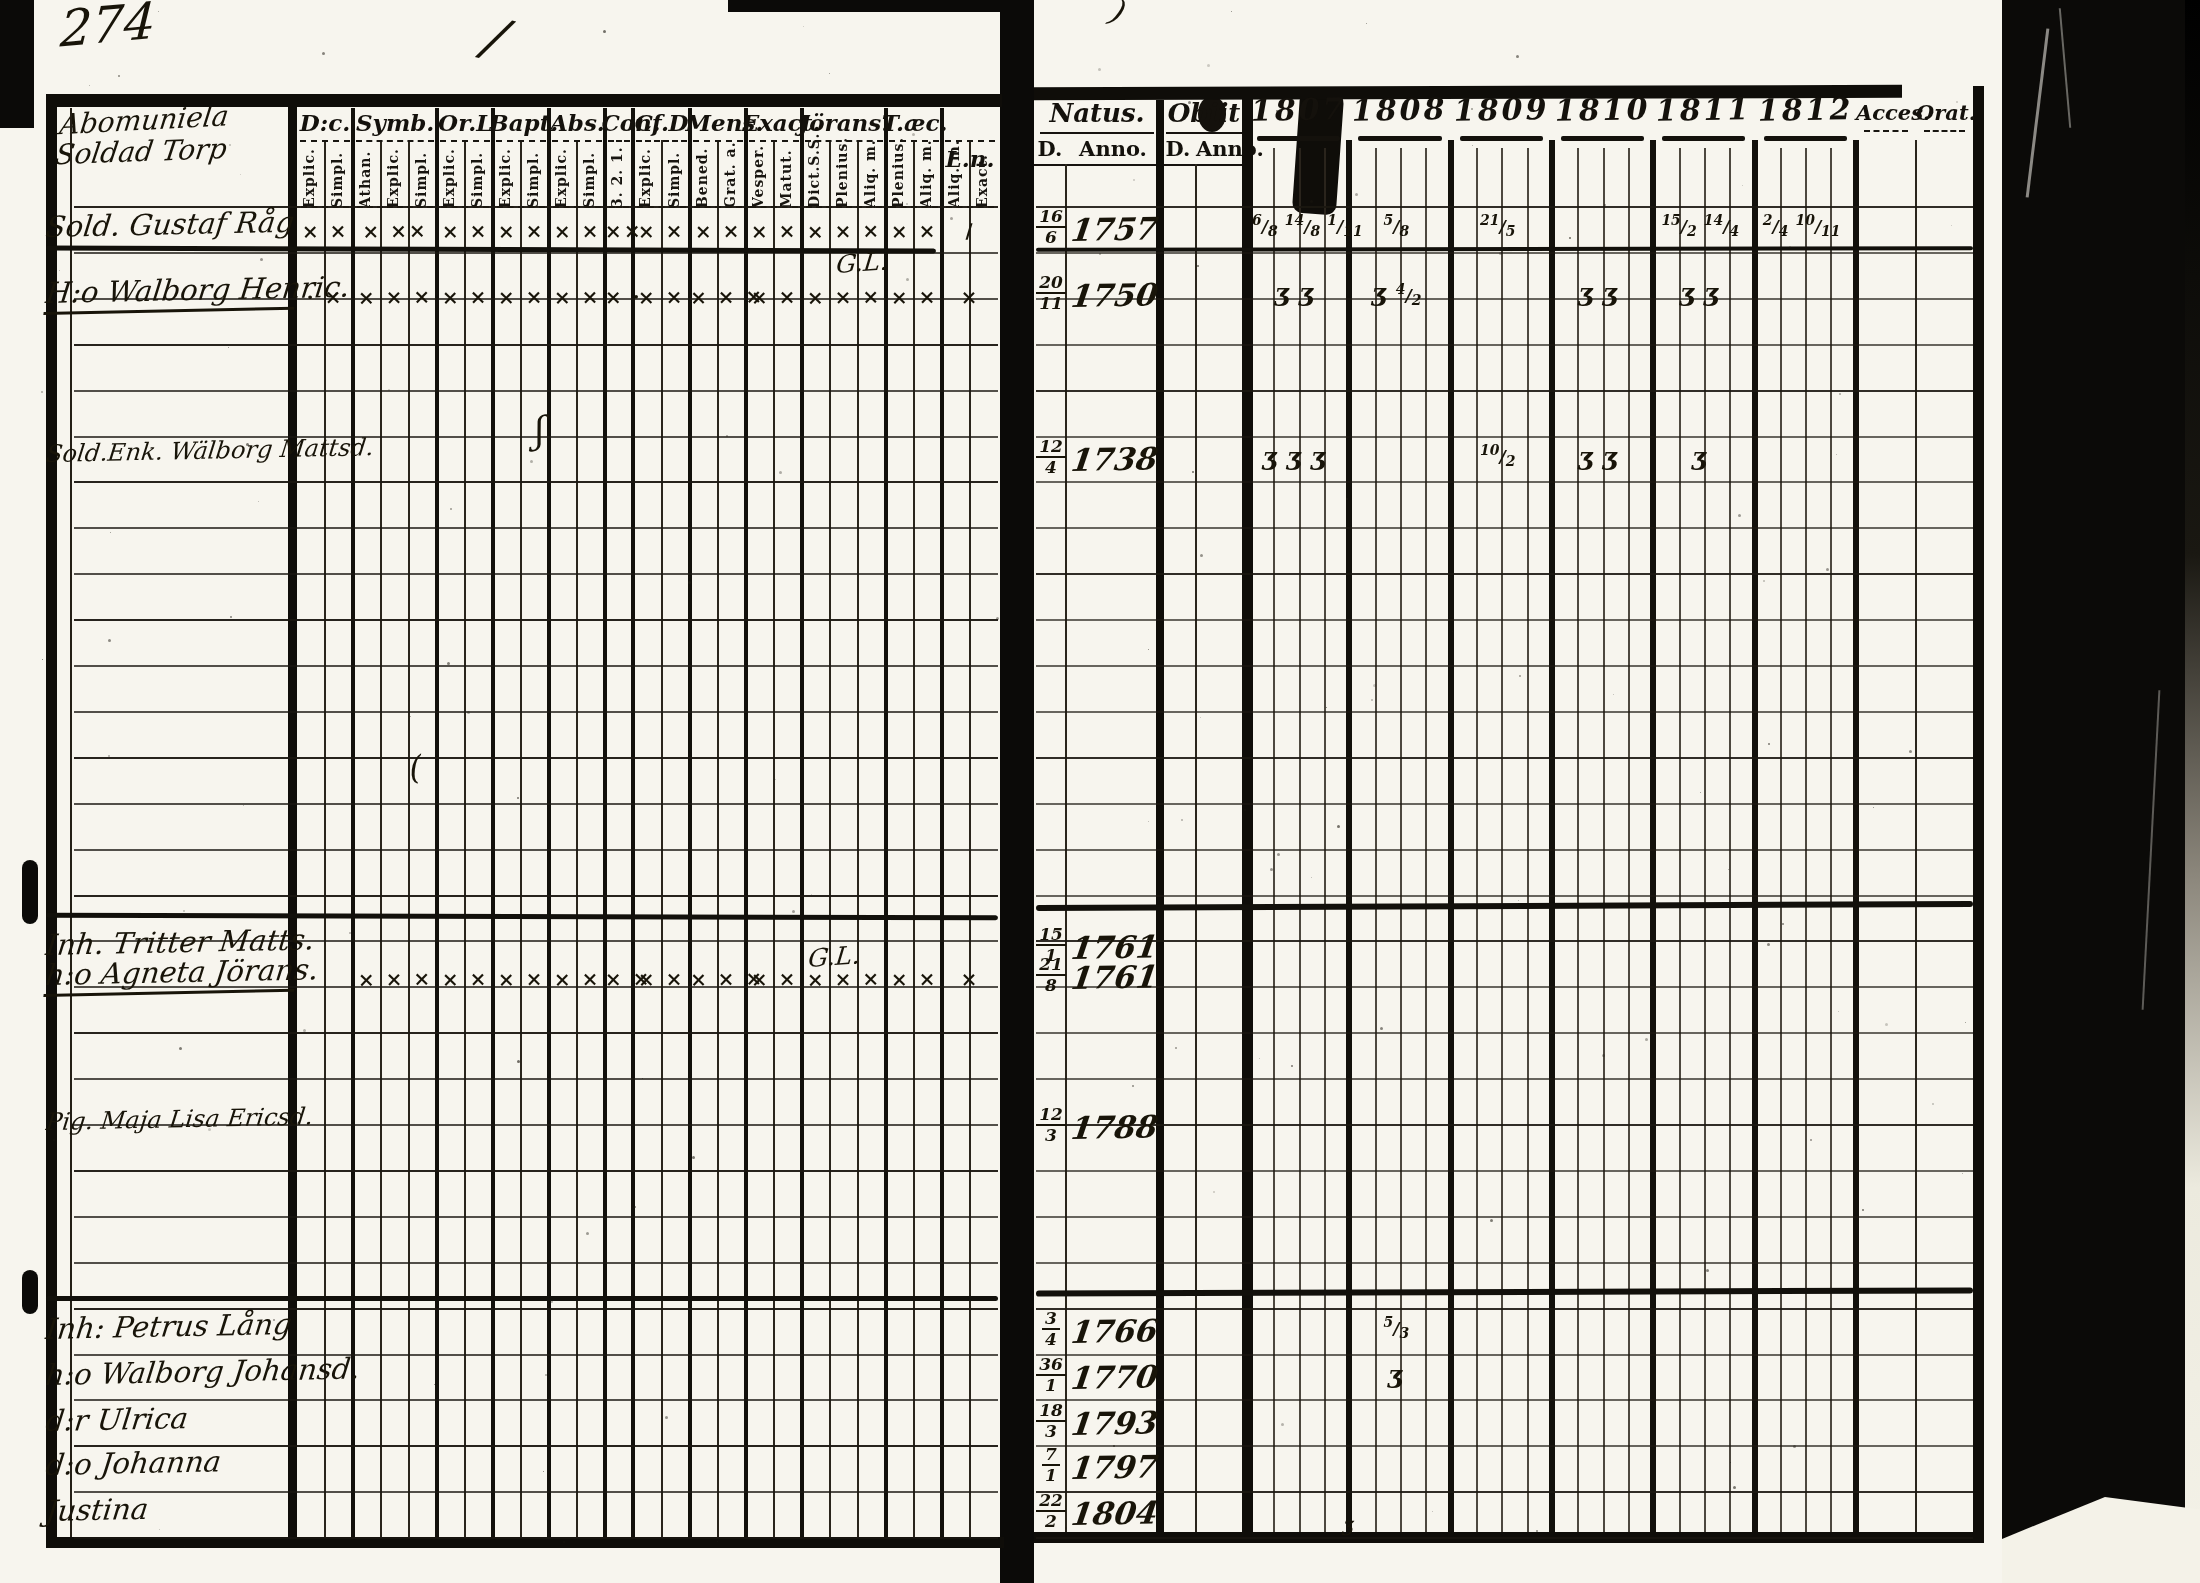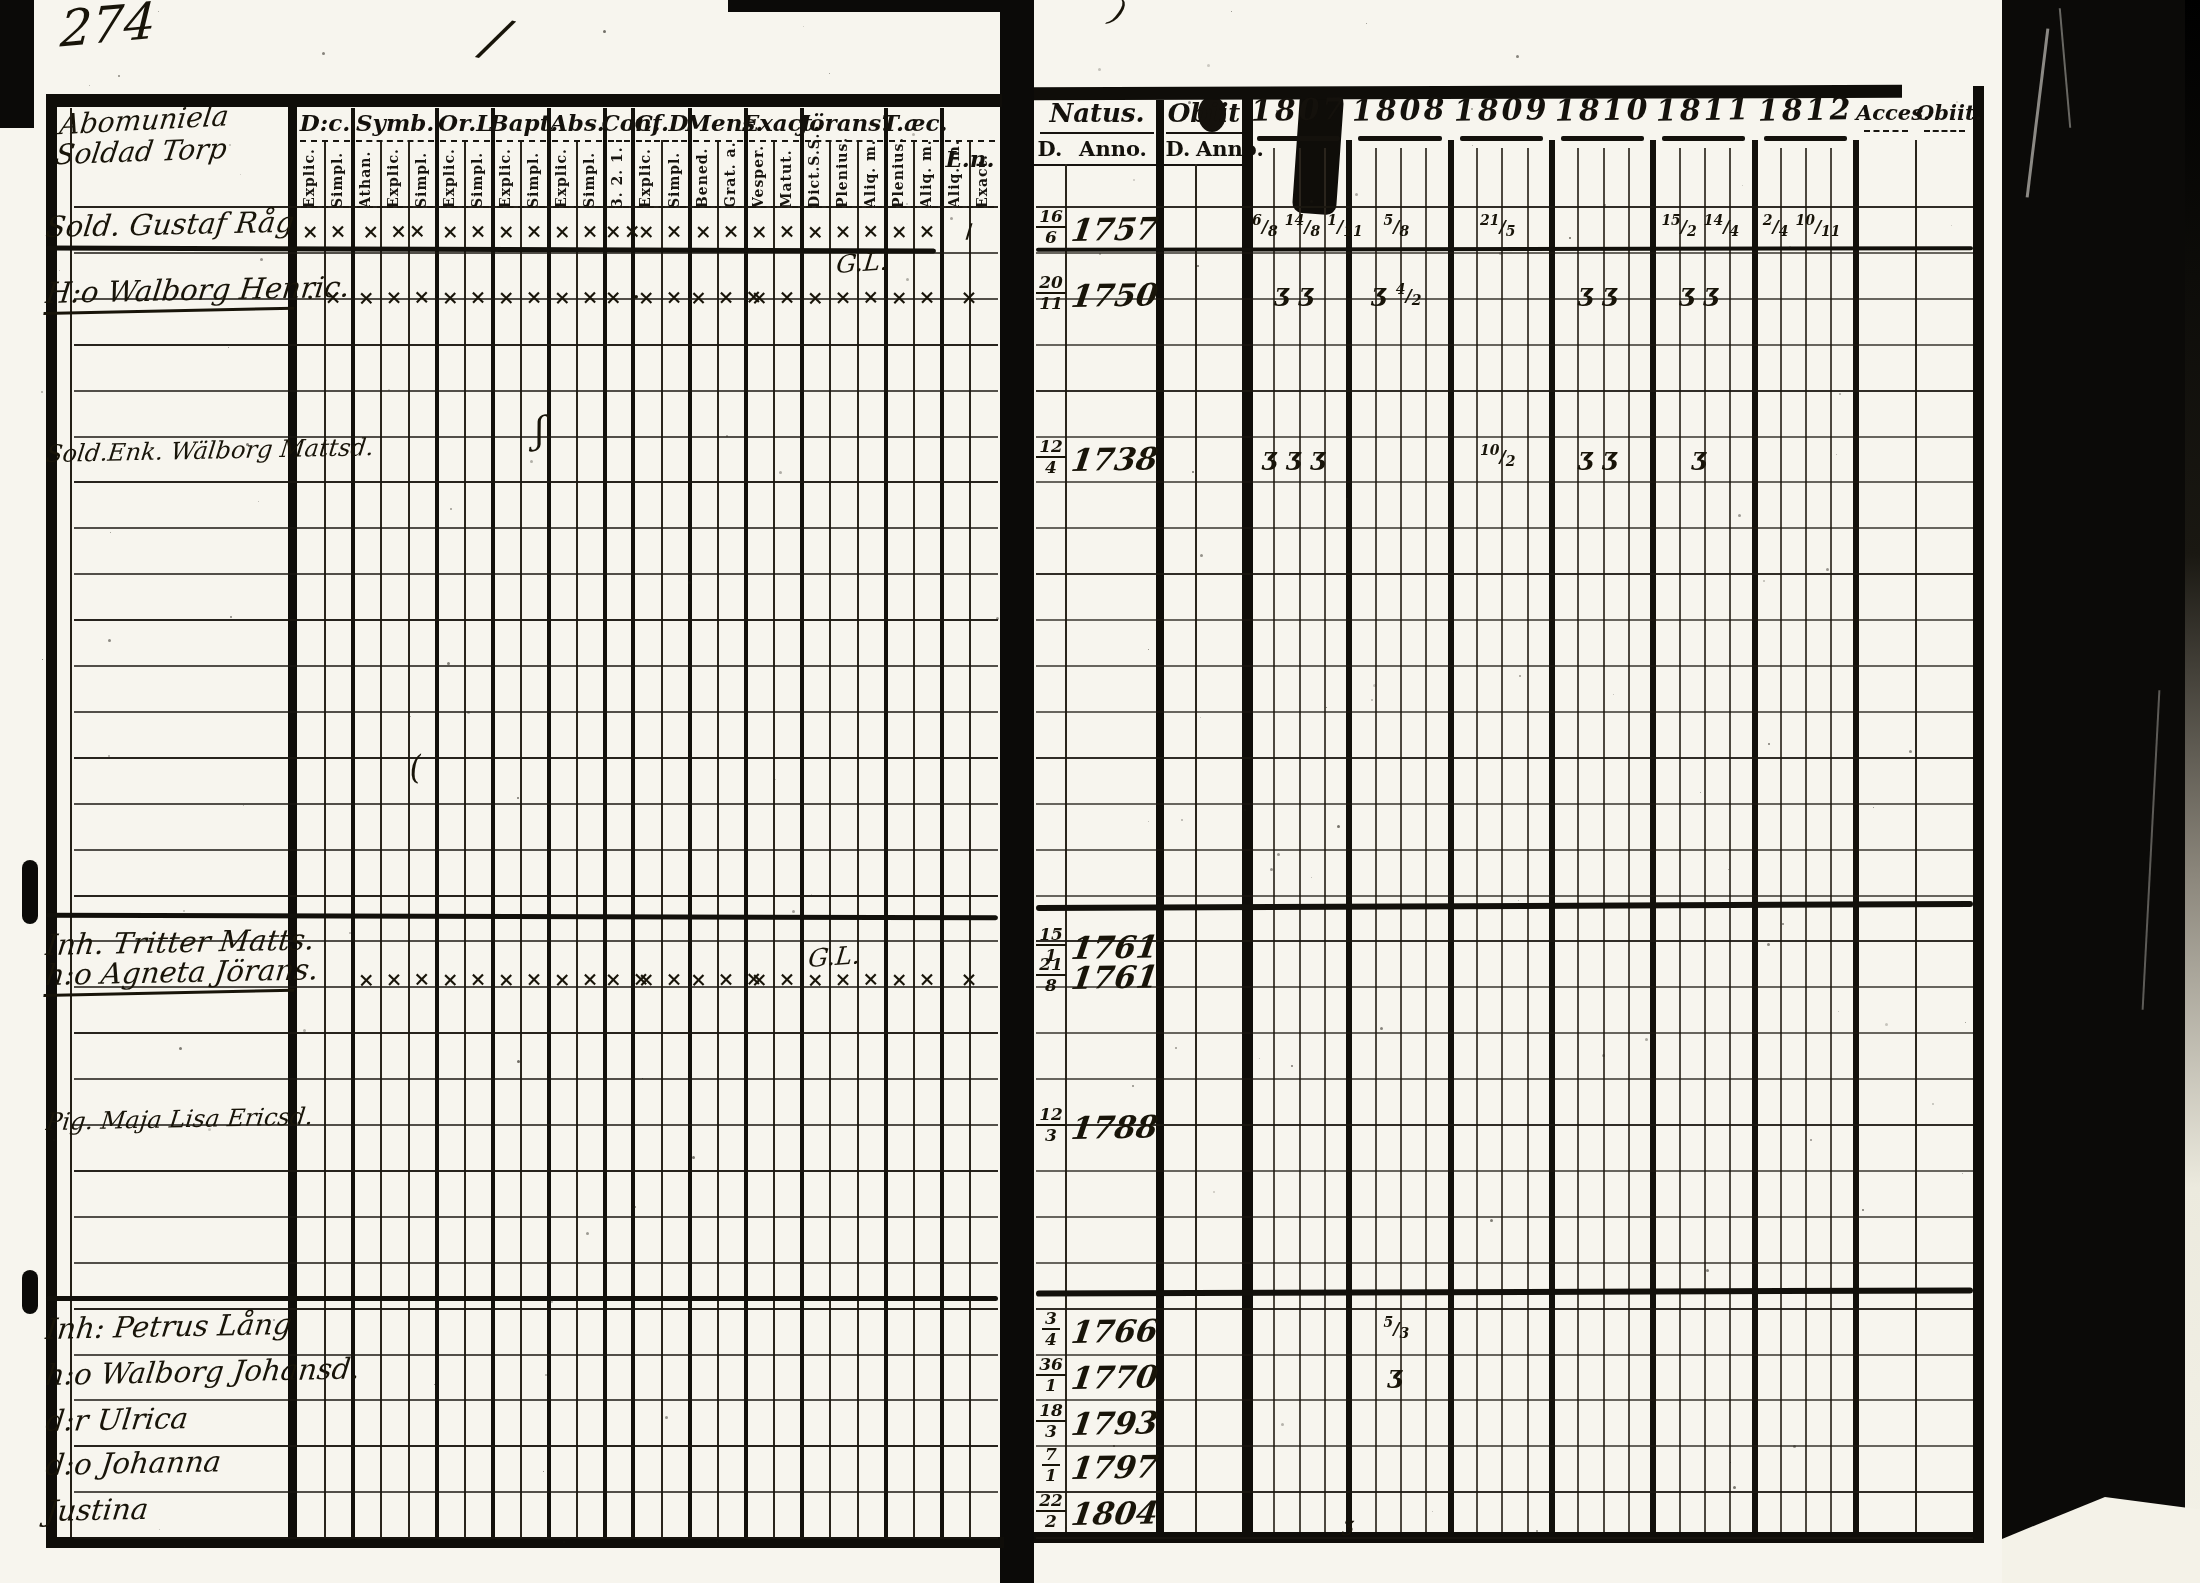--- a/index.html
+++ b/index.html
@@ -190,21 +190,21 @@
     <div class="abs" style="left: 1358.3px; top: 136px; width: 83.3px; height: 5px; background: rgb(20, 17, 12); border-radius: 2px;"></div>
     <div class="printed glabel" style="left: 1450.6px; top: 92px; width: 101.3px; height: 36px; font-size: 30px; line-height: 36px; letter-spacing: 3px; transform: rotate(-1deg);">1809</div>
     <div class="abs" style="left: 1459.6px; top: 136px; width: 83.3px; height: 5px; background: rgb(20, 17, 12); border-radius: 2px;"></div>
     <div class="printed glabel" style="left: 1551.9px; top: 92px; width: 101.3px; height: 36px; font-size: 30px; line-height: 36px; letter-spacing: 3px; transform: rotate(-1deg);">1810</div>
     <div class="abs" style="left: 1560.9px; top: 136px; width: 83.3px; height: 5px; background: rgb(20, 17, 12); border-radius: 2px;"></div>
     <div class="printed glabel" style="left: 1653.2px; top: 92px; width: 101.3px; height: 36px; font-size: 30px; line-height: 36px; letter-spacing: 3px; transform: rotate(-1deg);">1811</div>
     <div class="abs" style="left: 1662.2px; top: 136px; width: 83.3px; height: 5px; background: rgb(20, 17, 12); border-radius: 2px;"></div>
     <div class="printed glabel" style="left: 1754.5px; top: 92px; width: 101.3px; height: 36px; font-size: 30px; line-height: 36px; letter-spacing: 3px; transform: rotate(-1deg);">1812</div>
     <div class="abs" style="left: 1763.5px; top: 136px; width: 83.3px; height: 5px; background: rgb(20, 17, 12); border-radius: 2px;"></div>
     <div class="printed glabel" style="left: 1856px; top: 100px; width: 60px; height: 26px; font-size: 21px; line-height: 26px;">Acces.</div>
-    <div class="printed glabel" style="left: 1916px; top: 100px; width: 57px; height: 26px; font-size: 21px; line-height: 26px;">Obiit.</div>
+    <div class="printed glabel" style="left: 1916px; top: 100px; width: 57px; height: 26px; font-size: 21px; line-height: 26px;">Orat.</div>
     <div class="dash" style="left: 1864px; top: 130px; width: 44px; height: 0px;"></div>
     <div class="dash" style="left: 1924px; top: 130px; width: 41px; height: 0px;"></div>
     <div class="abs" style="left: 1065px; top: 164px; width: 2px; height: 1368px; background: rgb(42, 37, 28);"></div>
     <div class="abs" style="left: 1156px; top: 100px; width: 8px; height: 1432px; background: rgb(15, 13, 9);"></div>
     <div class="abs" style="left: 1195px; top: 164px; width: 2px; height: 1368px; background: rgb(42, 37, 28);"></div>
     <div class="abs" style="left: 1242px; top: 96px; width: 11px; height: 1436px; background: rgb(15, 13, 9);"></div>
     <div class="abs" style="left: 1346.3px; top: 140px; width: 6px; height: 1392px; background: rgb(18, 16, 11);"></div>
     <div class="abs" style="left: 1447.6px; top: 140px; width: 6px; height: 1392px; background: rgb(18, 16, 11);"></div>
     <div class="abs" style="left: 1548.9px; top: 140px; width: 6px; height: 1392px; background: rgb(18, 16, 11);"></div>
     <div class="abs" style="left: 1650.2px; top: 140px; width: 6px; height: 1392px; background: rgb(18, 16, 11);"></div>

